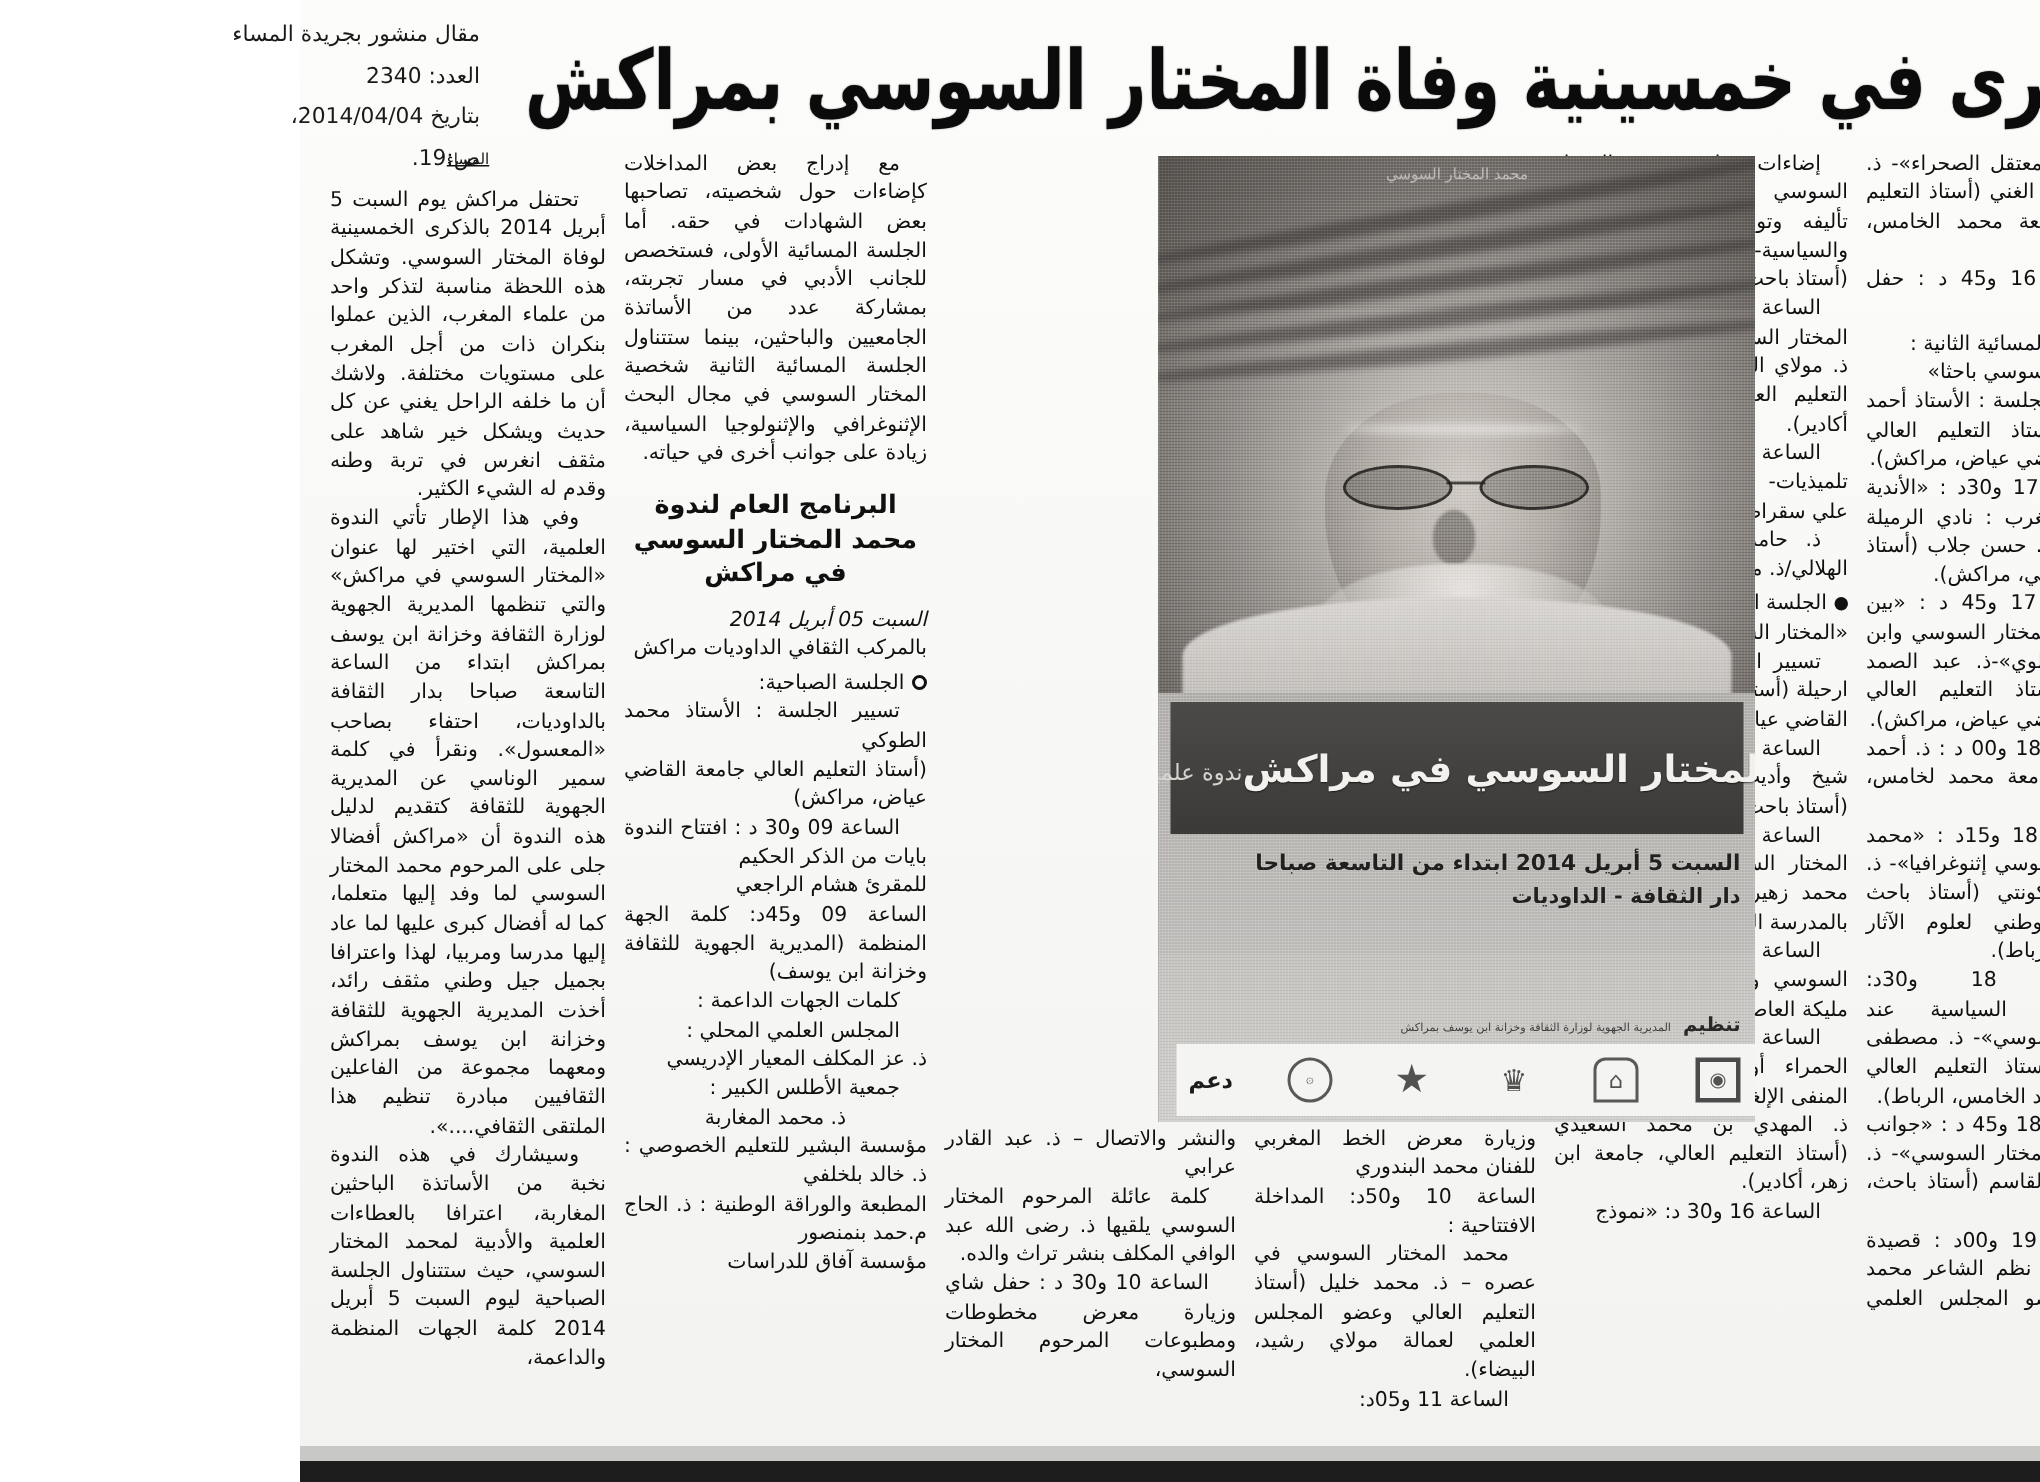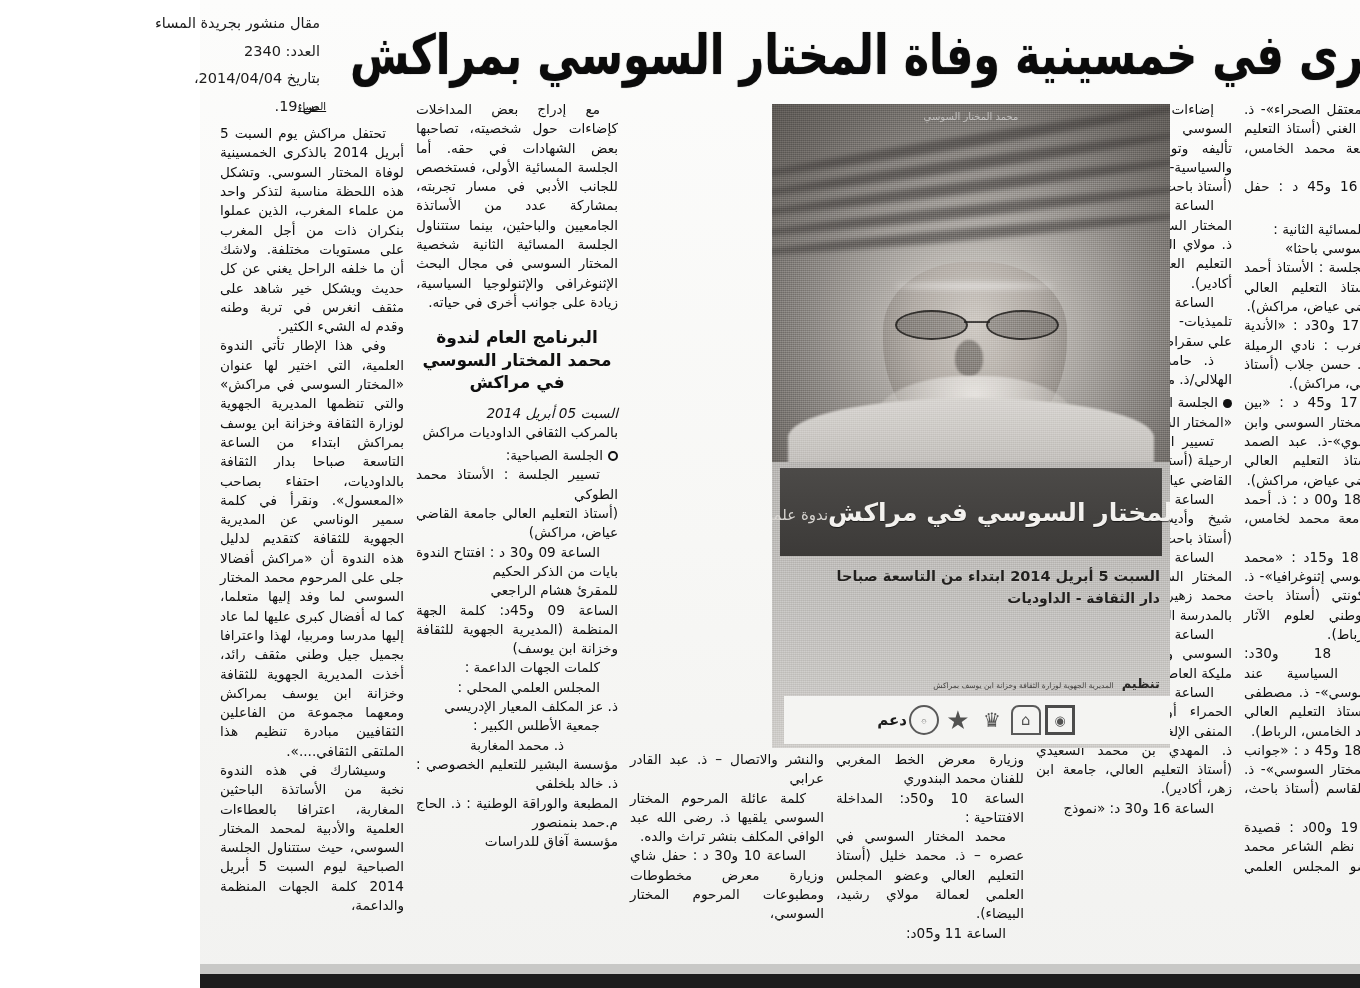--- a/index.html
+++ b/index.html
@@ -233,21 +233,21 @@
     position:absolute;left:10px;right:10px;top:214px;
     direction:rtl;display:flex;align-items:baseline;gap:8px;
     color:#2a2826;
   }
   .poster-org .lbl{font-size:13px;font-weight:bold;}
   .poster-org .txt{font-size:7.5px;flex:1;line-height:1.3;opacity:.85;}
   .logos{
     position:absolute;left:12px;right:0;bottom:4px;height:48px;
     background:#f4f4f2;
     display:flex;flex-direction:row-reverse;align-items:center;
-    justify-content:center;padding:0 8px;box-sizing:border-box;
+    justify-content:space-between;padding:0 8px;box-sizing:border-box;
   }
   .logo{width:34px;height:34px;position:relative;opacity:.8;}
   .logo .glyph{
     position:absolute;inset:2px;
     display:flex;align-items:center;justify-content:center;
     font-size:9px;color:#2a2a2a;text-align:center;line-height:1;
   }
   .logo.circle .glyph{border:2px solid #333;border-radius:50%;}
   .logo.star .glyph{border:none;font-size:26px;}
   .logo.crown .glyph{font-size:20px;}

